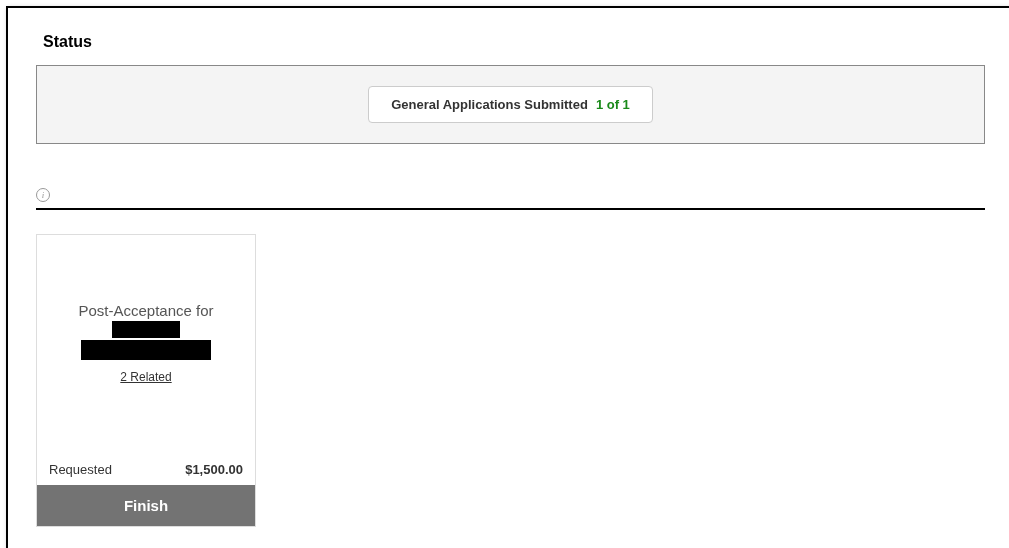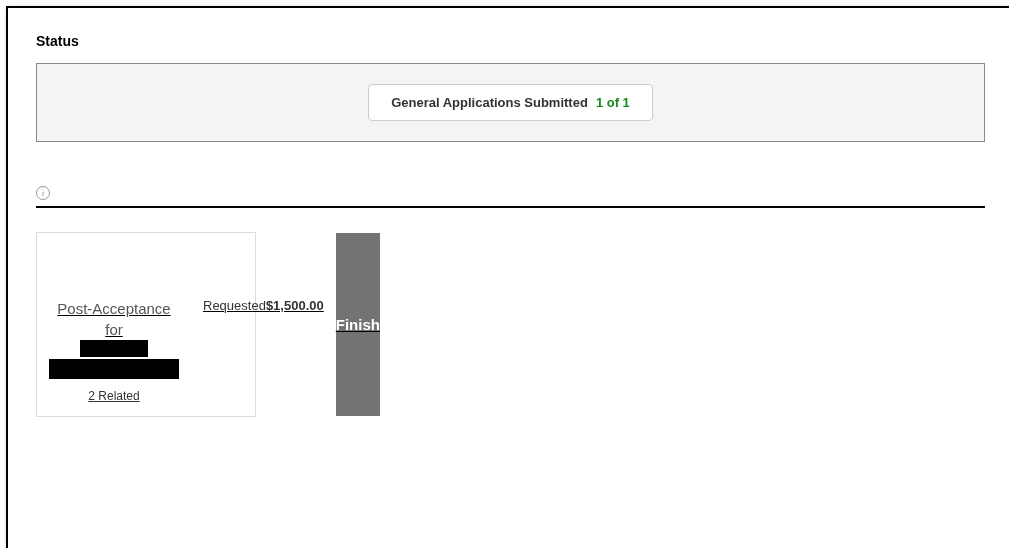--- a/index.html
+++ b/index.html
@@ -9,24 +9,25 @@
       padding: 6px;
     }
     .page-wrapper {
       border: 2px solid #000;
       padding: 25px 28px 30px 28px;
       width: 1009px;
       height: 548px;
       box-shadow: 2px 2px 5px rgba(0,0,0,0.3);
     }
     .status-heading {
-      font-size: 14px;
+      font-size: 16px;
       font-weight: bold;
       color: #000;
       margin-bottom: 14px;
+      margin-left: 7px;
     }
     .status-box {
       border: 1px solid #888;
       background: #f4f4f4;
       padding: 20px 16px;
       display: flex;
       justify-content: center;
       gap: 20px;
     }
     .status-pill {
@@ -68,22 +69,21 @@
       font-style: italic;
       color: #999;
       font-family: Georgia, serif;
     }
     .card {
       margin-top: 24px;
       width: 220px;
       border: 1px solid #ddd;
       background: #fff;
       display: flex;
-      flex-direction: row;
-      text-decoration: underline;
+      flex-direction: column;
     }
     .card-body {
       padding: 65px 12px 12px 12px;
       text-align: center;
       flex: 1;
     }
     .card-title-line {
       font-size: 15px;
       color: #555;
       display: flex;

